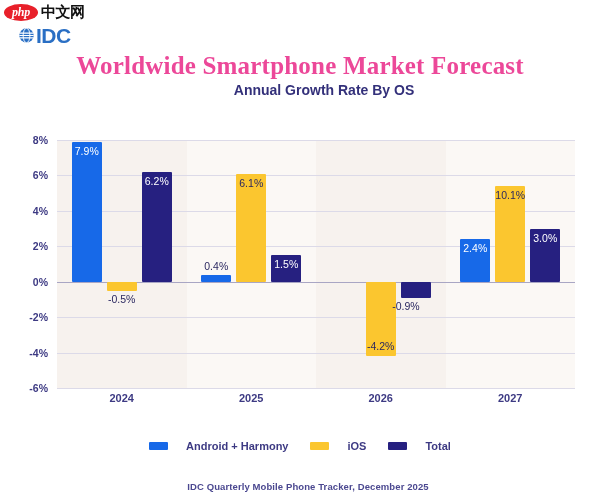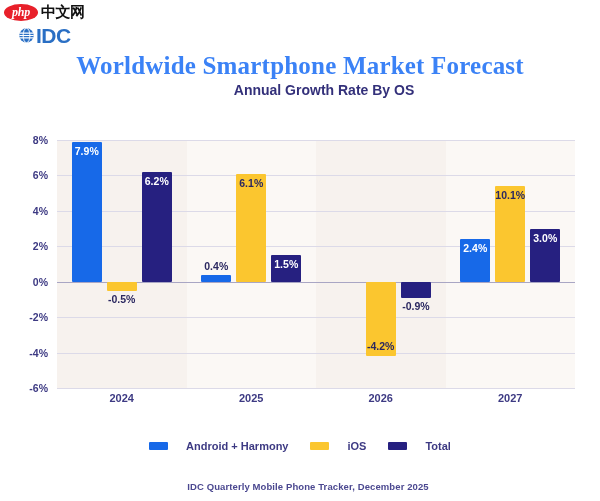--- a/index.html
+++ b/index.html
@@ -75,21 +75,21 @@
   
   #title {
     position: absolute;
     top: 52px;
     left: 0;
     width: 600px;
     text-align: center;
     font-family: "Liberation Serif", serif;
     font-size: 25px;
     font-weight: bold;
-    color: #3b82f6;
+    color: #ec4899;
     letter-spacing: 0.2px;
   }
   #subtitle {
     position: absolute;
     top: 82px;
     left: 0;
     width: 600px;
     text-align: center;
     font-family: "Liberation Sans", sans-serif;
     font-size: 14px;
@@ -158,21 +158,21 @@
     position: absolute;
     border-radius: 1px;
   }
   .bar.android { background: #1769e8; }
   .bar.ios     { background: #fbc62f; }
   .bar.total   { background: #262080; }
 
   .barlabel {
     position: absolute;
     font-size: 10.5px;
-    font-weight: bold;
+    font-weight: normal;
     text-align: center;
     white-space: nowrap;
   }
   .barlabel.light { color: #ffffff; }
   .barlabel.dark  { color: #2b2860; }
 
   
   #legend {
     position: absolute;
     top: 440px;
@@ -260,21 +260,21 @@
       <div class="barlabel dark" style="left: 170.25px; width: 48px; top: 36.6571px;">6.1%</div>
       <div class="bar ios" style="left: 308.75px; top: 141.714px; width: 30px; height: 74.4px; background: rgb(251, 198, 47);"></div>
       <div class="barlabel dark" style="left: 299.75px; width: 48px; top: 200.114px;">-4.2%</div>
       <div class="bar ios" style="left: 438.25px; top: 46.0571px; width: 30px; height: 95.6571px; background: rgb(251, 198, 47);"></div>
       <div class="barlabel dark" style="left: 429.25px; width: 48px; top: 49.0571px;">10.1%</div>
       <div class="bar total" style="left: 84.75px; top: 31.8857px; width: 30px; height: 109.829px; background: rgb(38, 32, 128);"></div>
       <div class="barlabel light" style="left: 75.75px; width: 48px; top: 34.8857px;">6.2%</div>
       <div class="bar total" style="left: 214.25px; top: 115.143px; width: 30px; height: 26.5714px; background: rgb(38, 32, 128);"></div>
       <div class="barlabel light" style="left: 205.25px; width: 48px; top: 118.143px;">1.5%</div>
       <div class="bar total" style="left: 343.75px; top: 141.714px; width: 30px; height: 15.9429px; background: rgb(38, 32, 128);"></div>
-      <div class="barlabel dark" style="left: 335px; width: 48px; top: 159.657px;">-0.9%</div>
+      <div class="barlabel dark" style="left: 325px; width: 48px; top: 159.657px;">-0.9%</div>
       <div class="bar total" style="left: 473.25px; top: 88.5714px; width: 30px; height: 53.1429px; background: rgb(38, 32, 128);"></div>
       <div class="barlabel light" style="left: 464.25px; width: 48px; top: 91.5714px;">3.0%</div>
     </div>
 
 <div class="ytick" style="top: 140px;">8%</div>
     <div class="ytick" style="top: 175.429px;">6%</div>
     <div class="ytick" style="top: 210.857px;">4%</div>
     <div class="ytick" style="top: 246.286px;">2%</div>
     <div class="ytick" style="top: 281.714px;">0%</div>
     <div class="ytick" style="top: 317.143px;">-2%</div>

